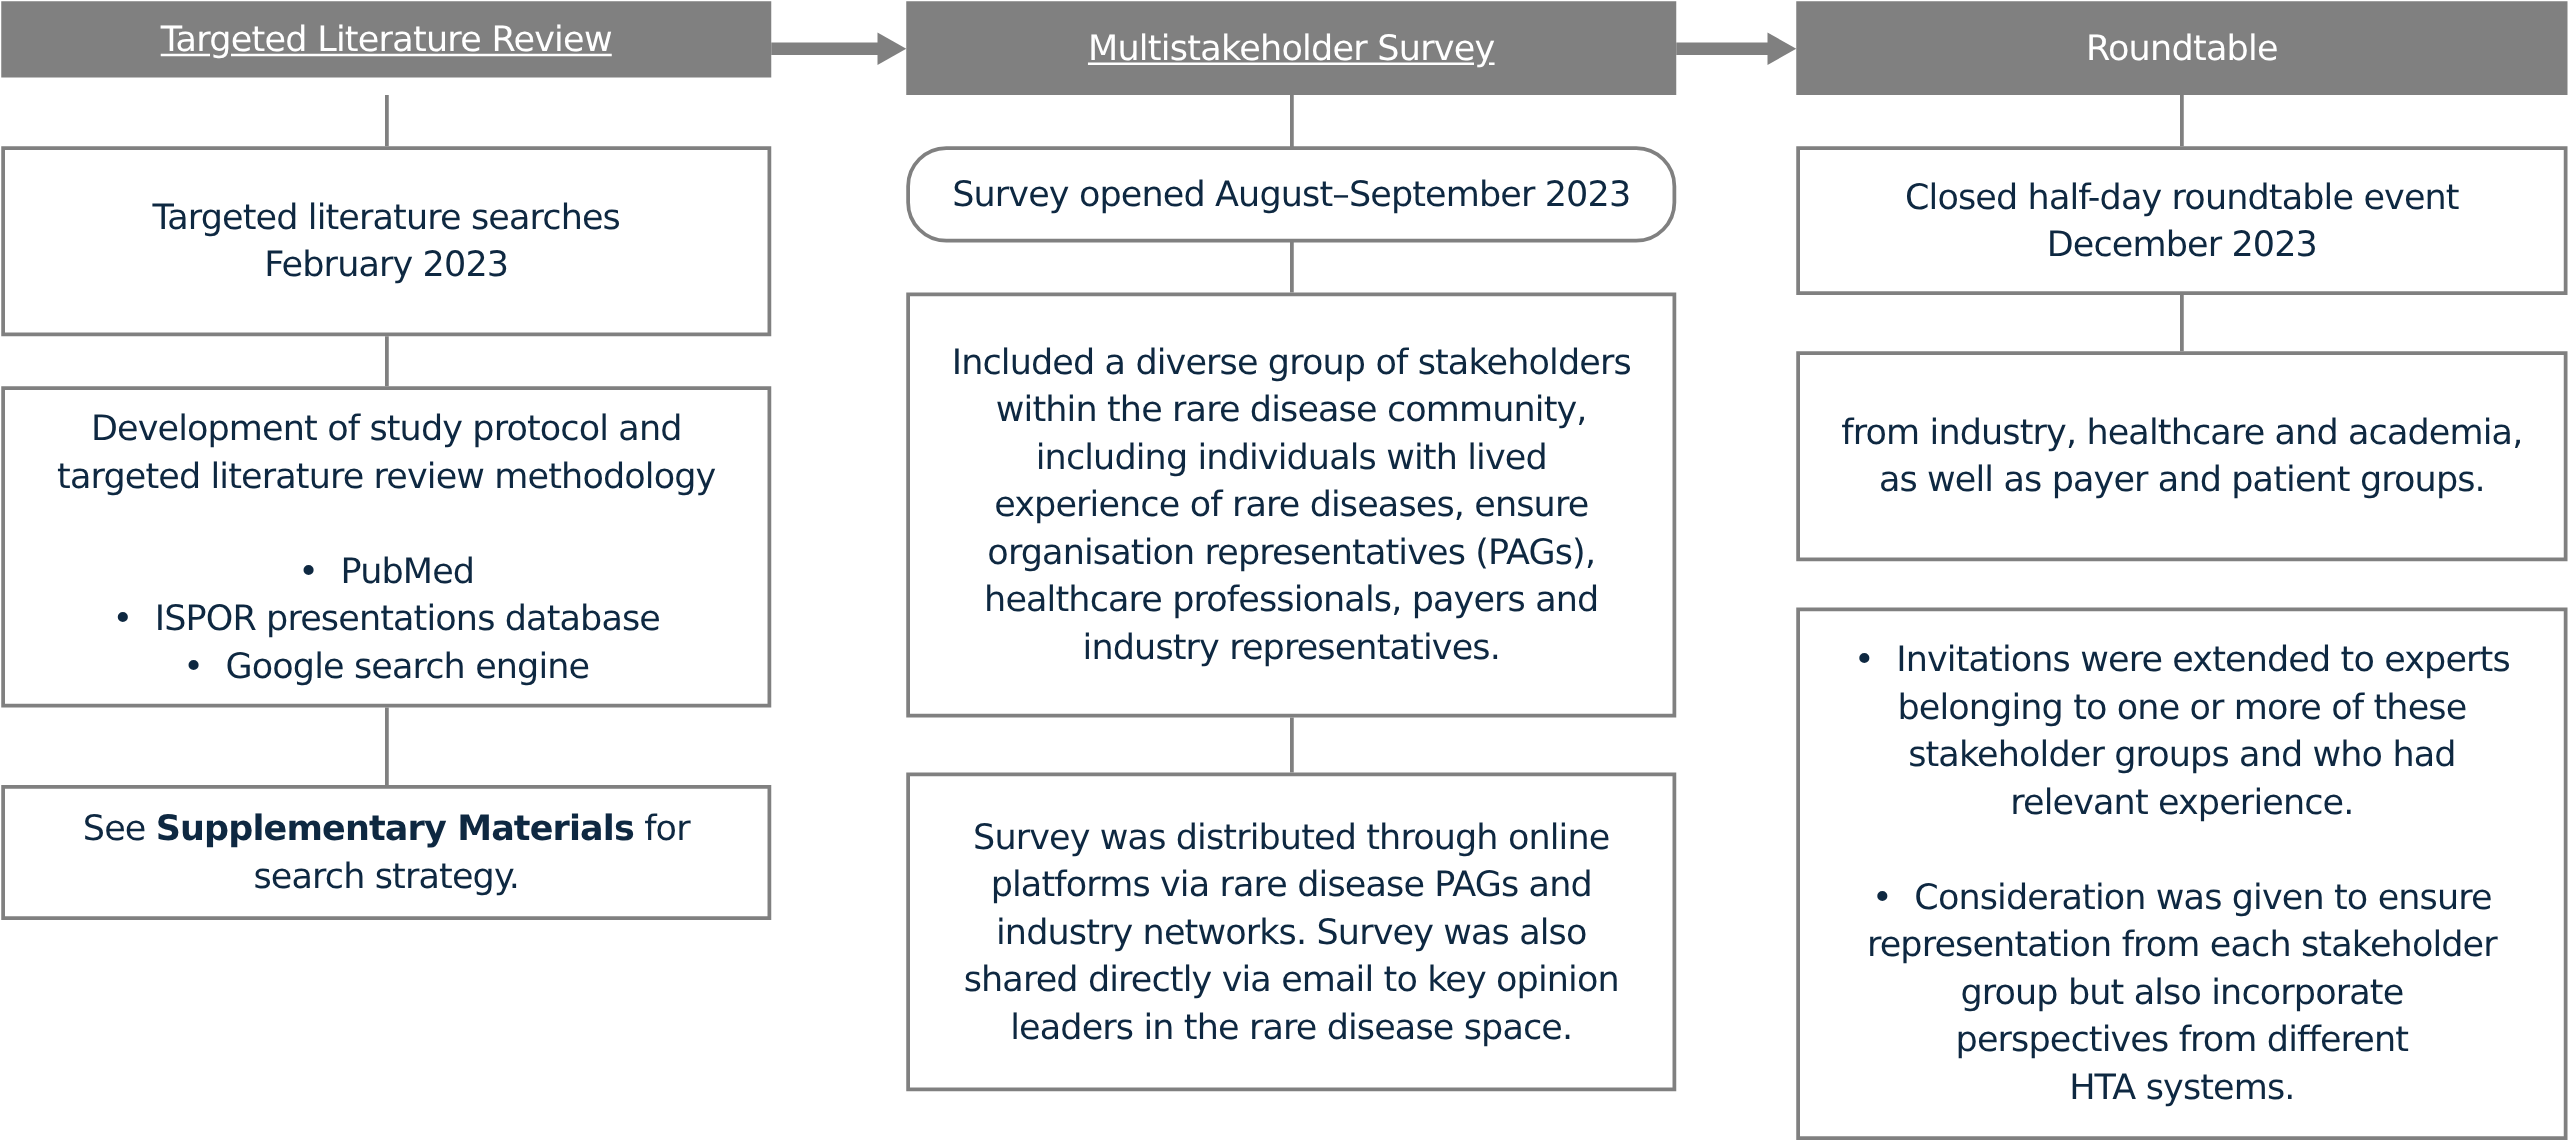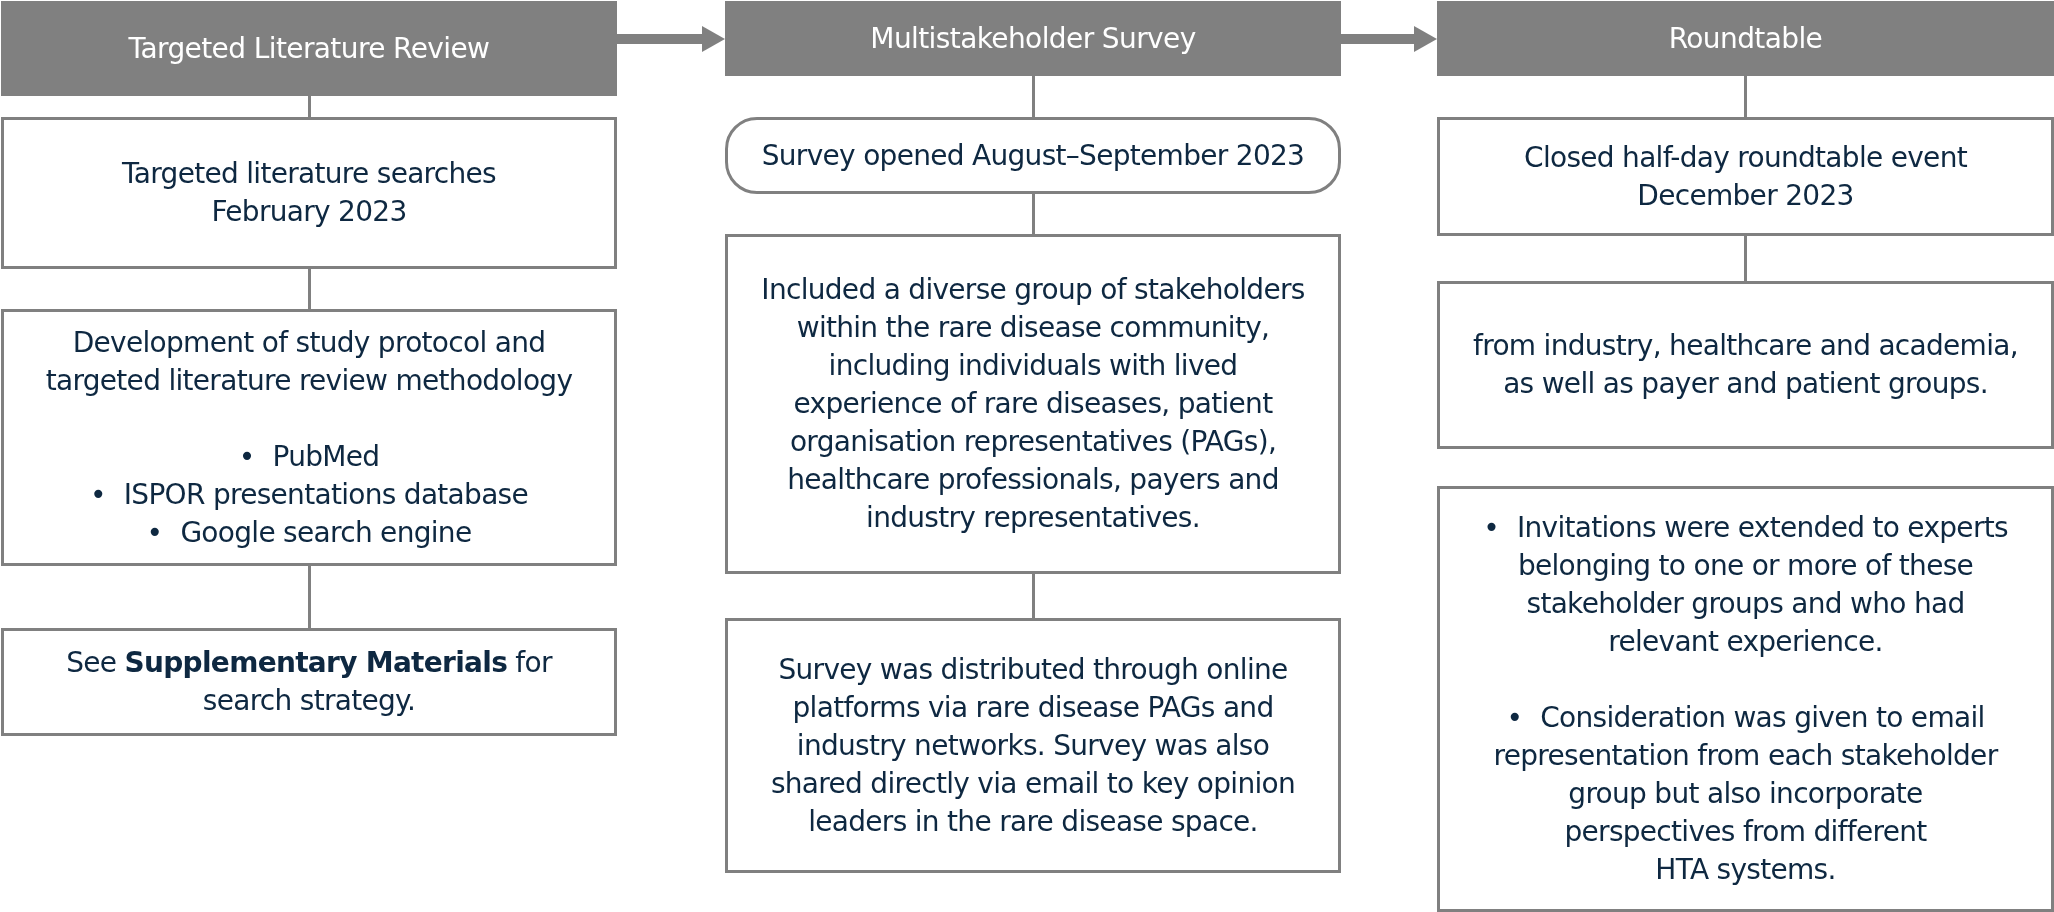--- a/index.html
+++ b/index.html
@@ -15,24 +15,24 @@
   .arrow::after { content:""; position:absolute; right:-22px; top:-8px; width:0; height:0;
          border-top:13px solid transparent; border-bottom:13px solid transparent; border-left:23px solid #808080; }
   .gap { height:38px; }
   .bul { display:block; }
   .bul .dot { display:inline-block; margin-right:18px; }
   b { font-weight:bold; }
 </style>
 </head>
 <body>
 
-<div class="hdr" style="left:1px;top:1px;width:616px;height:95px;">
+<div class="hdr" style="left:1px;top:1px;width:616px;height:61px;text-decoration:underline;">
   <span>Targeted Literature Review</span>
 </div>
-<div class="hdr" style="left:725px;top:1px;width:616px;height:75px;">
+<div class="hdr" style="left:725px;top:1px;width:616px;height:75px;text-decoration:underline;">
   <span>Multistakeholder Survey</span>
 </div>
 <div class="hdr" style="left:1437px;top:1px;width:617px;height:75px;">
   <span>Roundtable</span>
 </div>
 
 <div class="arrow" style="left:617px;top:34px;width:86px;"></div>
 <div class="arrow" style="left:1341px;top:34px;width:74px;"></div>
 
 <div class="vline" style="left:308px;top:76px;height:42px;"></div>
@@ -63,21 +63,21 @@
   <span>search strategy.</span>
 </div>
 
 <div class="box" style="left:725px;top:117px;width:616px;height:77px;border-radius:32px;">
   <span>Survey opened August–September 2023</span>
 </div>
 <div class="box" style="left:725px;top:234px;width:616px;height:340px;">
   <span>Included a diverse group of stakeholders</span>
   <span>within the rare disease community,</span>
   <span>including individuals with lived</span>
-  <span>experience of rare diseases, patient</span>
+  <span>experience of rare diseases, ensure</span>
   <span>organisation representatives (PAGs),</span>
   <span>healthcare professionals, payers and</span>
   <span>industry representatives.</span>
 </div>
 <div class="box" style="left:725px;top:618px;width:616px;height:255px;">
   <span>Survey was distributed through online</span>
   <span>platforms via rare disease PAGs and</span>
   <span>industry networks. Survey was also</span>
   <span>shared directly via email to key opinion</span>
   <span>leaders in the rare disease space.</span>
@@ -90,18 +90,18 @@
 <div class="box" style="left:1437px;top:281px;width:617px;height:168px;">
   <span>from industry, healthcare and academia,</span>
   <span>as well as payer and patient groups.</span>
 </div>
 <div class="box" style="left:1437px;top:486px;width:617px;height:426px;">
   <span class="bul"><span class="dot">•</span><span>Invitations were extended to experts</span></span>
   <span>belonging to one or more of these</span>
   <span>stakeholder groups and who had</span>
   <span>relevant experience.</span>
   <div class="gap"></div>
-  <span class="bul"><span class="dot">•</span><span>Consideration was given to email</span></span>
+  <span class="bul"><span class="dot">•</span><span>Consideration was given to ensure</span></span>
   <span>representation from each stakeholder</span>
   <span>group but also incorporate</span>
   <span>perspectives from different</span>
   <span>HTA systems.</span>
 </div>
 
 </body></html>

